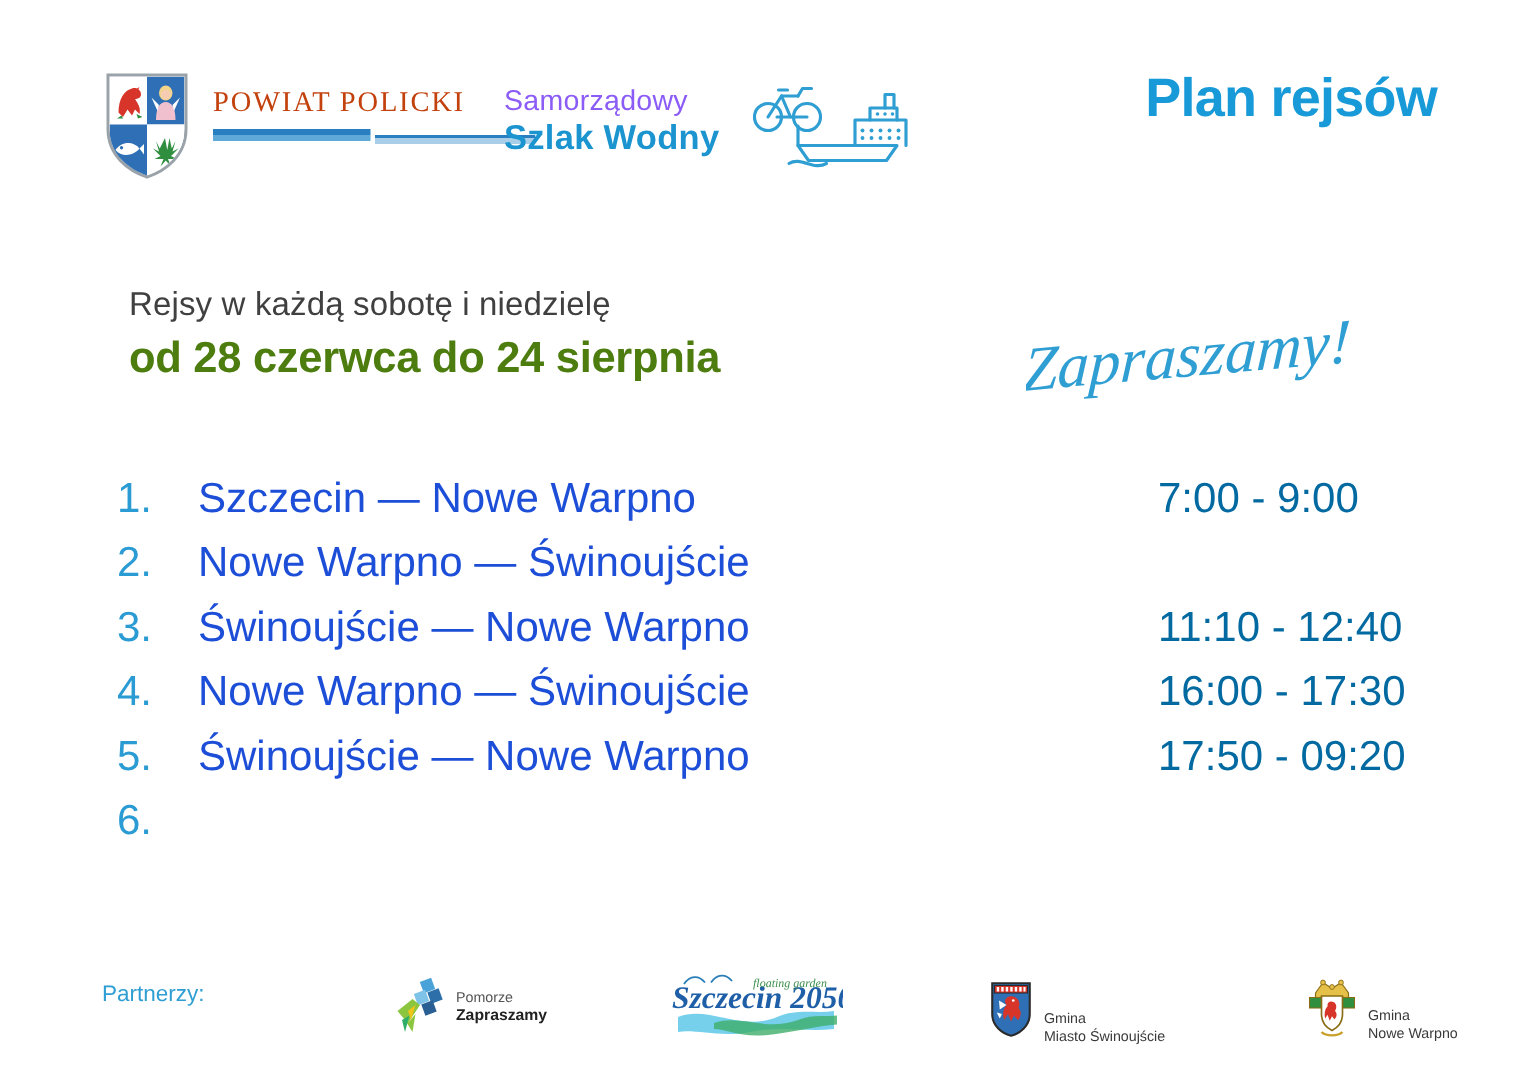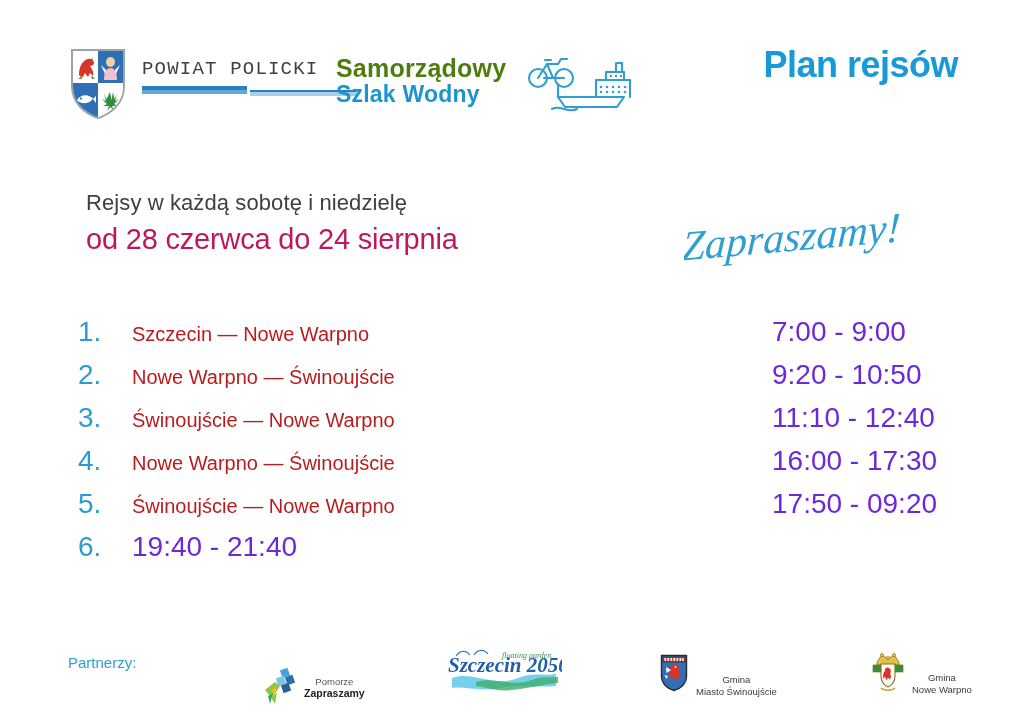--- a/index.html
+++ b/index.html
@@ -10,59 +10,59 @@
     background:#ffffff;
   }
 
   
   #header{ position:absolute; left:0; top:0; width:1024px; height:140px; }
 
   #powiat-logo{ position:absolute; left:70px; top:48px; display:flex; align-items:flex-start; }
   #coat-of-arms{ width:56px; height:72px; }
   #powiat-text{ margin-left:16px; padding-top:10px; }
   #powiat-name{
-    font-family:Liberation Mono, monospace;
-    font-size:19px; letter-spacing:1.2px; color:#404040; white-space:nowrap;
+    font-family:Liberation Serif, serif;
+    font-size:19px; letter-spacing:1.2px; color:#c2410c; white-space:nowrap;
   }
   #powiat-bar{ margin-top:5px; width:215px; height:13px; }
 
   #szlak-logo{ position:absolute; left:336px; top:50px; display:flex; align-items:center; }
   #szlak-words{ line-height:1.12; }
-  #szlak-line1{ font-size:25px; color:#4d7c0f; font-weight:700; letter-spacing:.2px;}
+  #szlak-line1{ font-size:19px; color:#8b5cf6; font-weight:400; letter-spacing:.2px;}
   #szlak-line2{ font-size:23px; color:#1b94cf; font-weight:700; letter-spacing:.2px;}
   #szlak-mark{ margin-left:14px; }
 
   #plan-title{
     position:absolute; right:66px; top:44px;
     font-size:36px; font-weight:700; color:#189ad8; letter-spacing:-0.5px;
     white-space:nowrap;
     margin-left:35px;
   }
 
   
   #subtitle-block{ position:absolute; left:86px; top:190px; }
   #subtitle-line1{ font-size:22px; color:#404040; letter-spacing:.1px; }
-  #subtitle-line2{ font-size:29px; font-weight:400; color:#be185d; margin-top:7px; letter-spacing:-.2px;}
+  #subtitle-line2{ font-size:29px; font-weight:700; color:#4d7c0f; margin-top:7px; letter-spacing:-.2px;}
 
   #zapraszamy{
     position:absolute; left:684px; top:212px; width:290px; height:66px;
   }
 
   
   #schedule{ position:absolute; left:76px; top:316px; width:880px; }
   .trip-row{ display:flex; align-items:baseline; height:43px; }
   .trip-num{
     width:56px; font-size:28px; color:#2b9bd4; font-weight:400; text-align:left;
     padding-left:2px;
   }
-  .trip-route{ flex:0 0 640px; font-size:20px; color:#b91c1c; white-space:nowrap; }
-  .trip-time{ font-size:28px; color:#6d28d9; white-space:nowrap;text-align:center; }
-
-  
-  #footer{ position:absolute; left:0; top:636px; width:1016px; height:88px;text-align:center; }
+  .trip-route{ flex:0 0 640px; font-size:28px; color:#1d4ed8; white-space:nowrap; }
+  .trip-time{ font-size:28px; color:#0369a1; white-space:nowrap;text-align:center; }
+
+  
+  #footer{ position:absolute; left:0; top:636px; width:1016px; height:88px; }
   #partners-label{
     position:absolute; left:68px; top:18px; font-size:15px; color:#2f9ed3;
   }
   .partner{ position:absolute; display:flex; align-items:center; }
   .partner-text{ margin-left:8px; line-height:1.25; color:#3a3a3a; }
   .partner-t1{ font-size:9.5px;margin-top:26px; }
   .partner-t2{ font-size:9.5px; }
   .pz-t1{ font-size:9.5px; color:#555; }
   .pz-t2{ font-size:10.5px; font-weight:700; color:#222; }
 </style>
@@ -174,21 +174,20 @@
 
   <div class="trip-row">
     <div class="trip-num">1.</div>
     <div class="trip-route">Szczecin — Nowe Warpno</div>
     <div class="trip-time">7:00 - 9:00</div>
   </div>
 
   <div class="trip-row">
     <div class="trip-num">2.</div>
     <div class="trip-route">Nowe Warpno — Świnoujście</div>
-    <div class="trip-time">9:20 - 10:50</div>
   </div>
 
   <div class="trip-row">
     <div class="trip-num">3.</div>
     <div class="trip-route">Świnoujście — Nowe Warpno</div>
     <div class="trip-time">11:10 - 12:40</div>
   </div>
 
   <div class="trip-row">
     <div class="trip-num">4.</div>
@@ -197,30 +196,29 @@
   </div>
 
   <div class="trip-row">
     <div class="trip-num">5.</div>
     <div class="trip-route">Świnoujście — Nowe Warpno</div>
     <div class="trip-time">17:50 - 09:20</div>
   </div>
 
   <div class="trip-row">
     <div class="trip-num">6.</div>
-    <div class="trip-time">19:40 - 21:40</div>
   </div>
 
 </div>
 
 <div id="footer">
 
   <div id="partners-label">Partnerzy:</div>
 
-  <div class="partner" style="left:262px; top:30px;">
+  <div class="partner" style="left:262px; top:14px;">
     <svg width="34" height="44" viewBox="0 0 34 44">
       <g>
         <rect x="19" y="3" width="8" height="8" fill="#4aa3d8" transform="rotate(-20 23 7)"></rect>
         <rect x="24" y="10" width="8" height="8" fill="#2d6fa8" transform="rotate(-20 28 14)"></rect>
         <rect x="15" y="11" width="8" height="8" fill="#7fc4e8" transform="rotate(-20 19 15)"></rect>
         <rect x="20" y="18" width="8" height="8" fill="#2a5f94" transform="rotate(-20 24 22)"></rect>
         <path d="M13 16 L18 20 L10 32 L15 26 L13 38 L8 30 L3 24 Z" fill="#8cc63f"></path>
         <path d="M10 24 L15 20 L12 30 Z" fill="#f0c419"></path>
         <path d="M6 30 L11 27 L8 38 Z" fill="#2fae6a"></path>
       </g>

